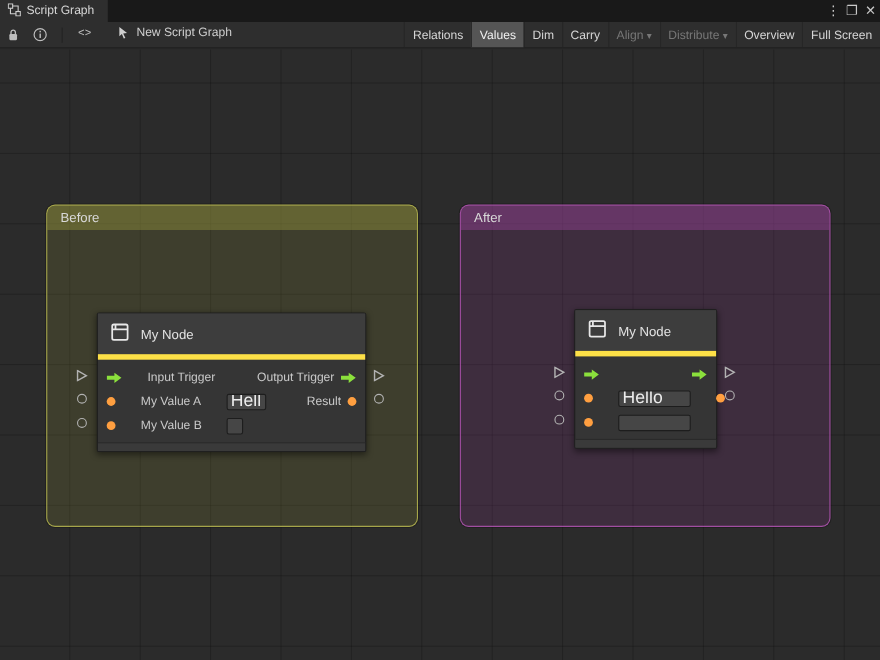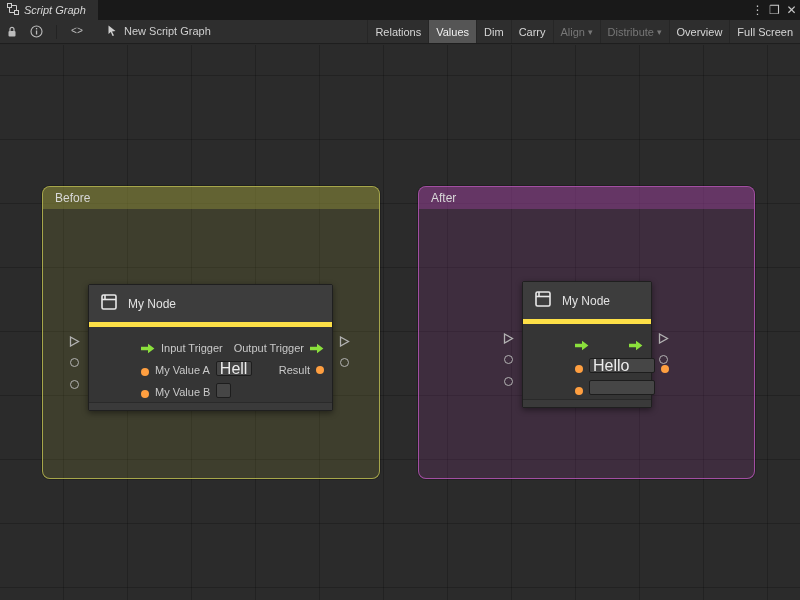--- a/index.html
+++ b/index.html
@@ -11,21 +11,21 @@
   }
 
   
   .tabbar {
     position:absolute; top:0; left:0; width:800px; height:20px;
     background:#191919; display:flex; align-items:stretch;
   }
   .tab {
     display:flex; align-items:center; gap:5px;
     background:#2e2e2e; padding:0 12px 0 7px; height:20px;
-    color:#d6d6d6; font-size:11px;font-style:italic;
+    color:#d6d6d6; font-size:11px;
   }
   .tabbar-spacer { flex:1; }
   .winbtn {
     width:17px; height:20px; display:flex; align-items:center; justify-content:center;
     color:#c8c8c8; font-size:12px; cursor:pointer;
   }
 
   
   .toolbar {
     position:absolute; top:20px; left:0; width:800px; height:24px;
@@ -92,22 +92,22 @@
     border:1px solid #1f1f1f; border-radius:2px;
     box-shadow:0 2px 6px rgba(0,0,0,0.45);
   }
   .node-header {
     height:42px; background:#3d3d3d; border-bottom:5px solid #fde047;
     display:flex; align-items:center; gap:9px; padding:0 10px;
     font-size:12px; color:#e2e2e2; cursor:move;
   }
   .node-body { padding:5px 0 0 0; }
   .node-row {
-    height:22px; display:flex; align-items:flex-end; padding:0 8px; gap:6px;
-    color:#c9c9c9; font-size:11px;margin-left:44px;
+    height:22px; display:flex; align-items:center; padding:0 8px; gap:23px;
+    color:#c9c9c9; font-size:11px;
   }
   .row-right { margin-left:auto; display:flex; align-items:center; gap:6px; }
   .node-footer { height:8px; border-top:1px solid #2a2a2a; margin-top:4px; background:#3a3a3a; }
 
   .port-dot {
     width:8px; height:8px; border-radius:50%; background:#FF9F40;
     flex:0 0 auto; cursor:crosshair;
   }
   .port-arrow { display:flex; align-items:center; flex:0 0 auto; cursor:crosshair; }
 

